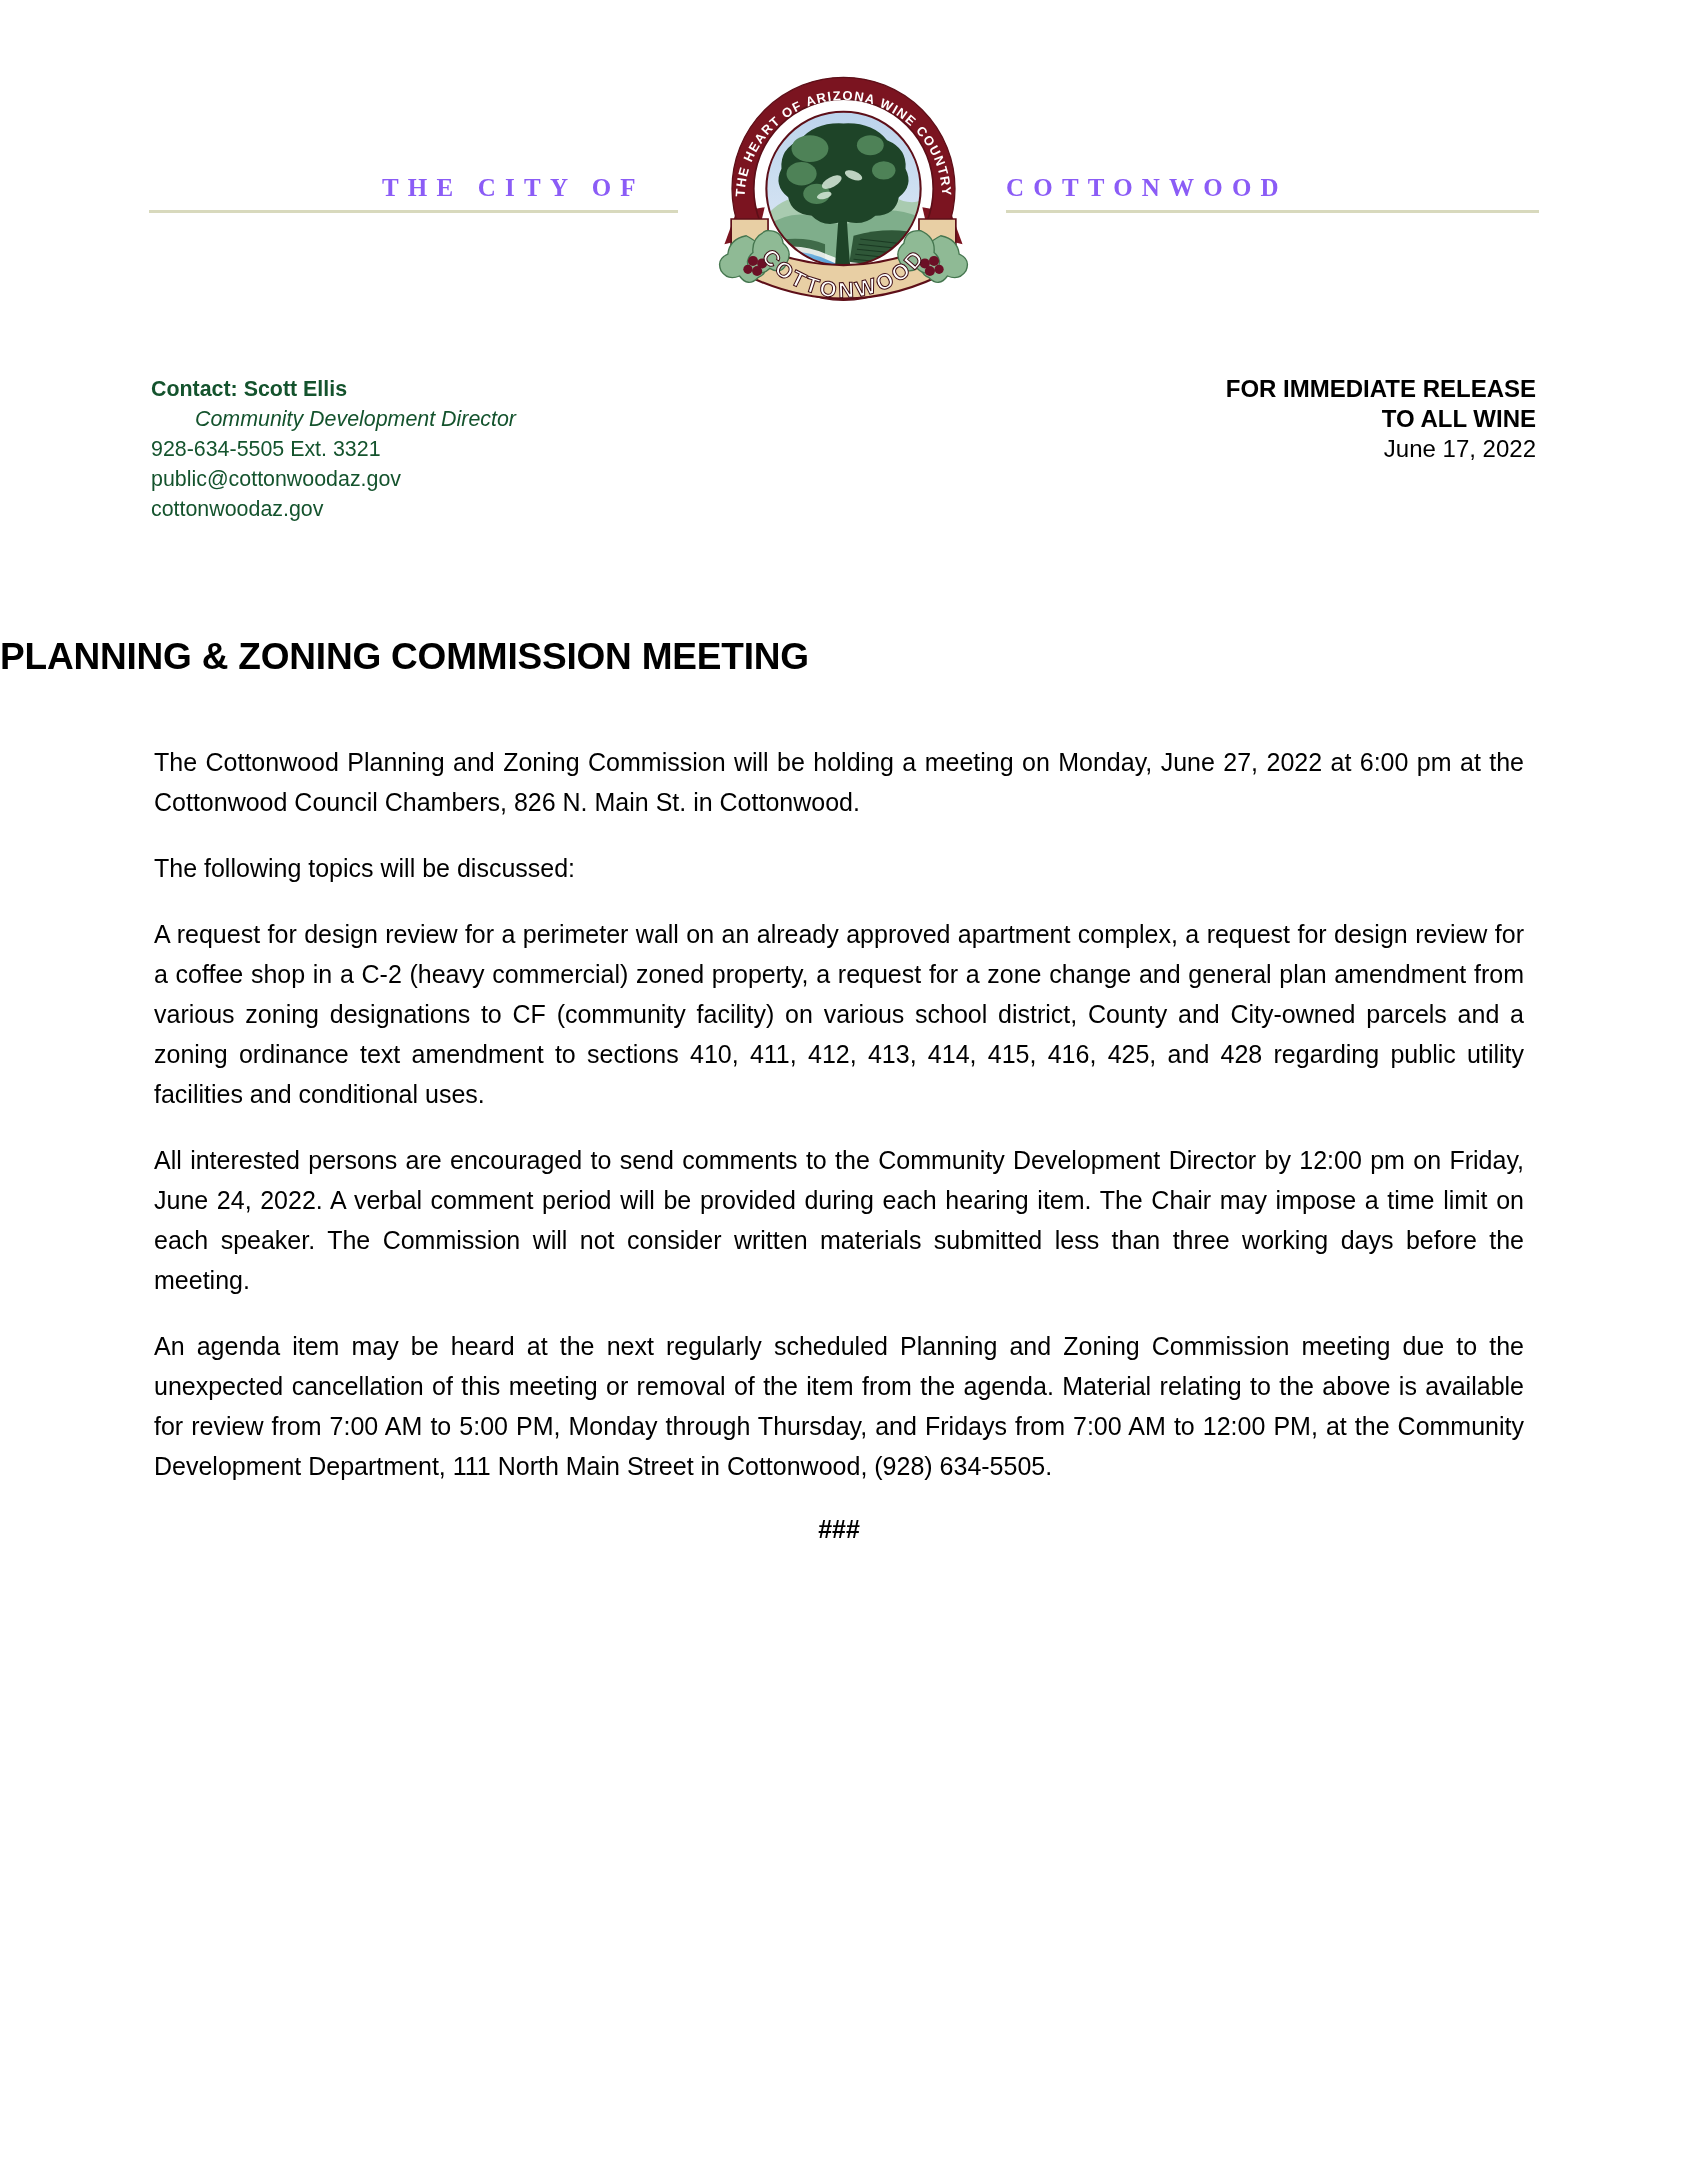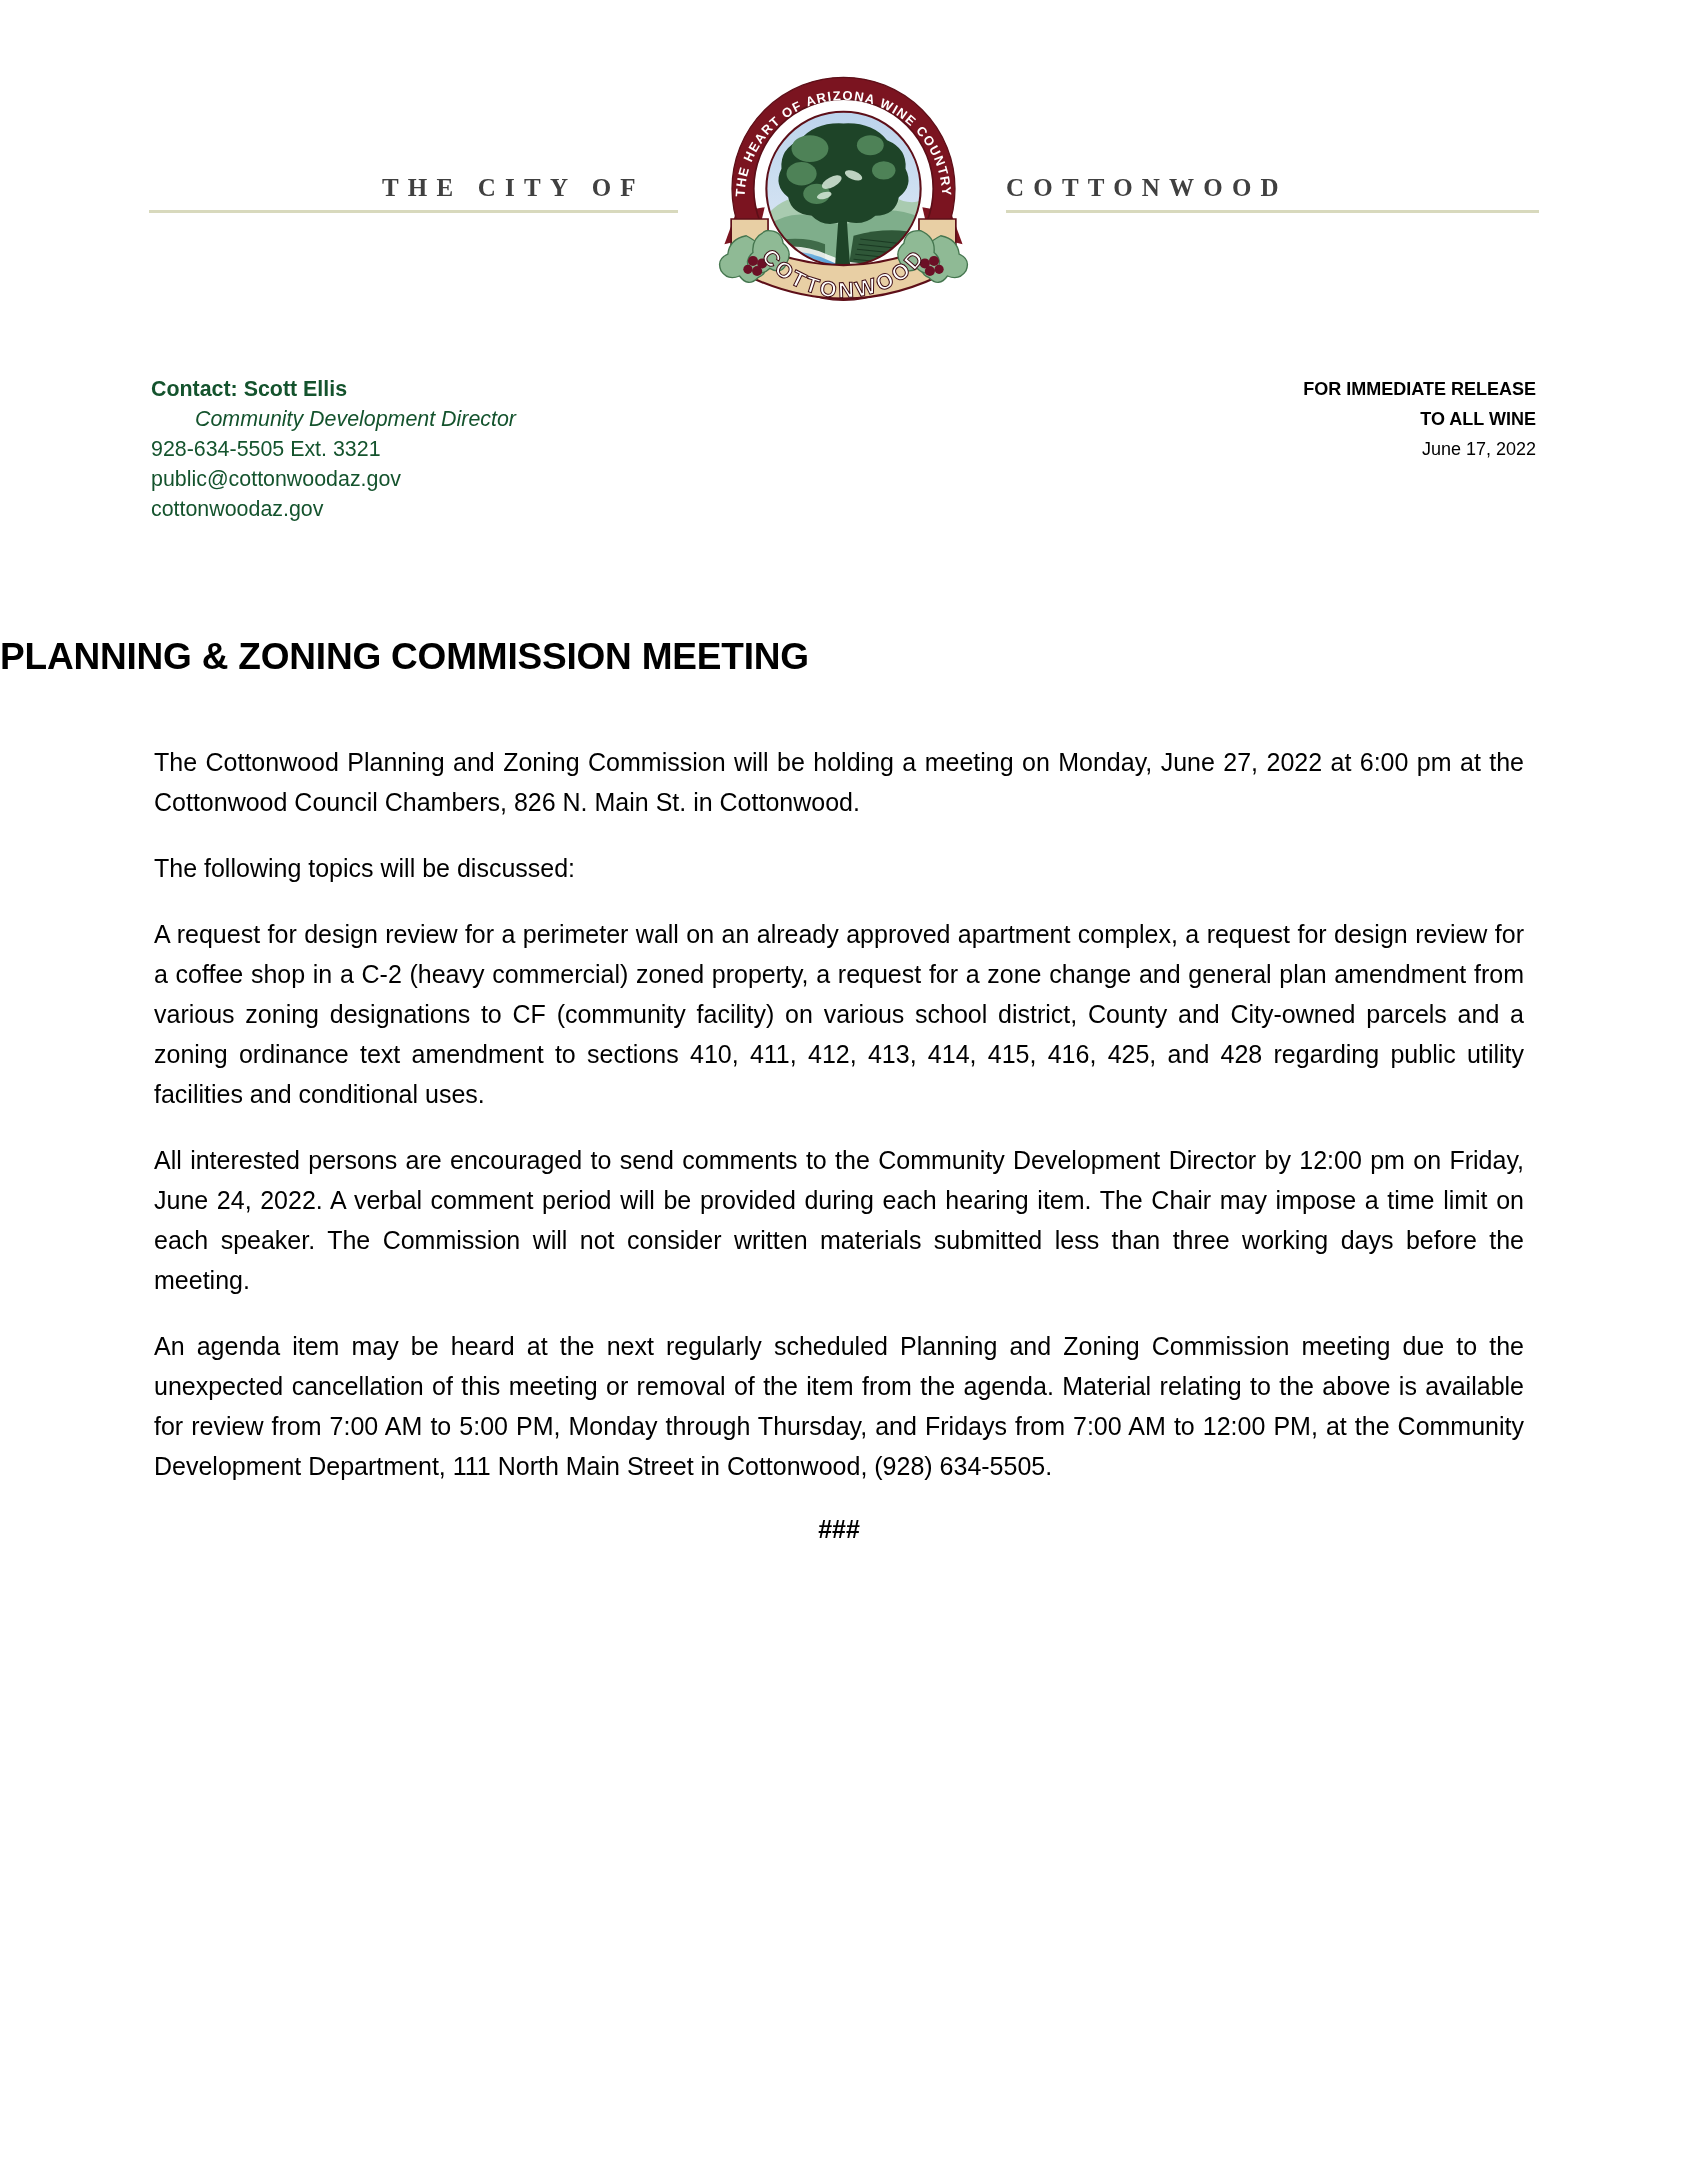--- a/index.html
+++ b/index.html
@@ -33,21 +33,21 @@
   .header-rule.left  { left: 149px;  width: 529px; }
   .header-rule.right { left: 1006px; width: 533px; }
 
   .header-word {
     position: absolute;
     top: 174px;
     font-family: "Liberation Serif", serif;
     font-size: 25px;
     font-weight: 700;
     letter-spacing: 9.2px;
-    color: #404040;
+    color: #8b5cf6;
     white-space: nowrap;
   }
   .header-word.left  { left: 382px; }
   .header-word.right { left: 1006px; }
 
   
   .seal {
     position: absolute;
     left: 706px;
     top: 71px;
@@ -67,21 +67,21 @@
   }
   .contact-block .ln { white-space: nowrap; }
   .contact-block .ln.bold   { font-weight: 700; }
   .contact-block .ln.italic { font-style: italic; margin-left: 44px; }
 
   .release-block {
     position: absolute;
     right: 151px;
     top: 374px;
     text-align: right;
-    font-size: 18px;
+    font-size: 24px;
     line-height: 30px;
   }
   .release-block .ln { white-space: nowrap; }
   .release-block .ln.bold { font-weight: 700; }
 
   
   .doc-title {
     position: absolute;
     left: 0;
     top: 636px;

